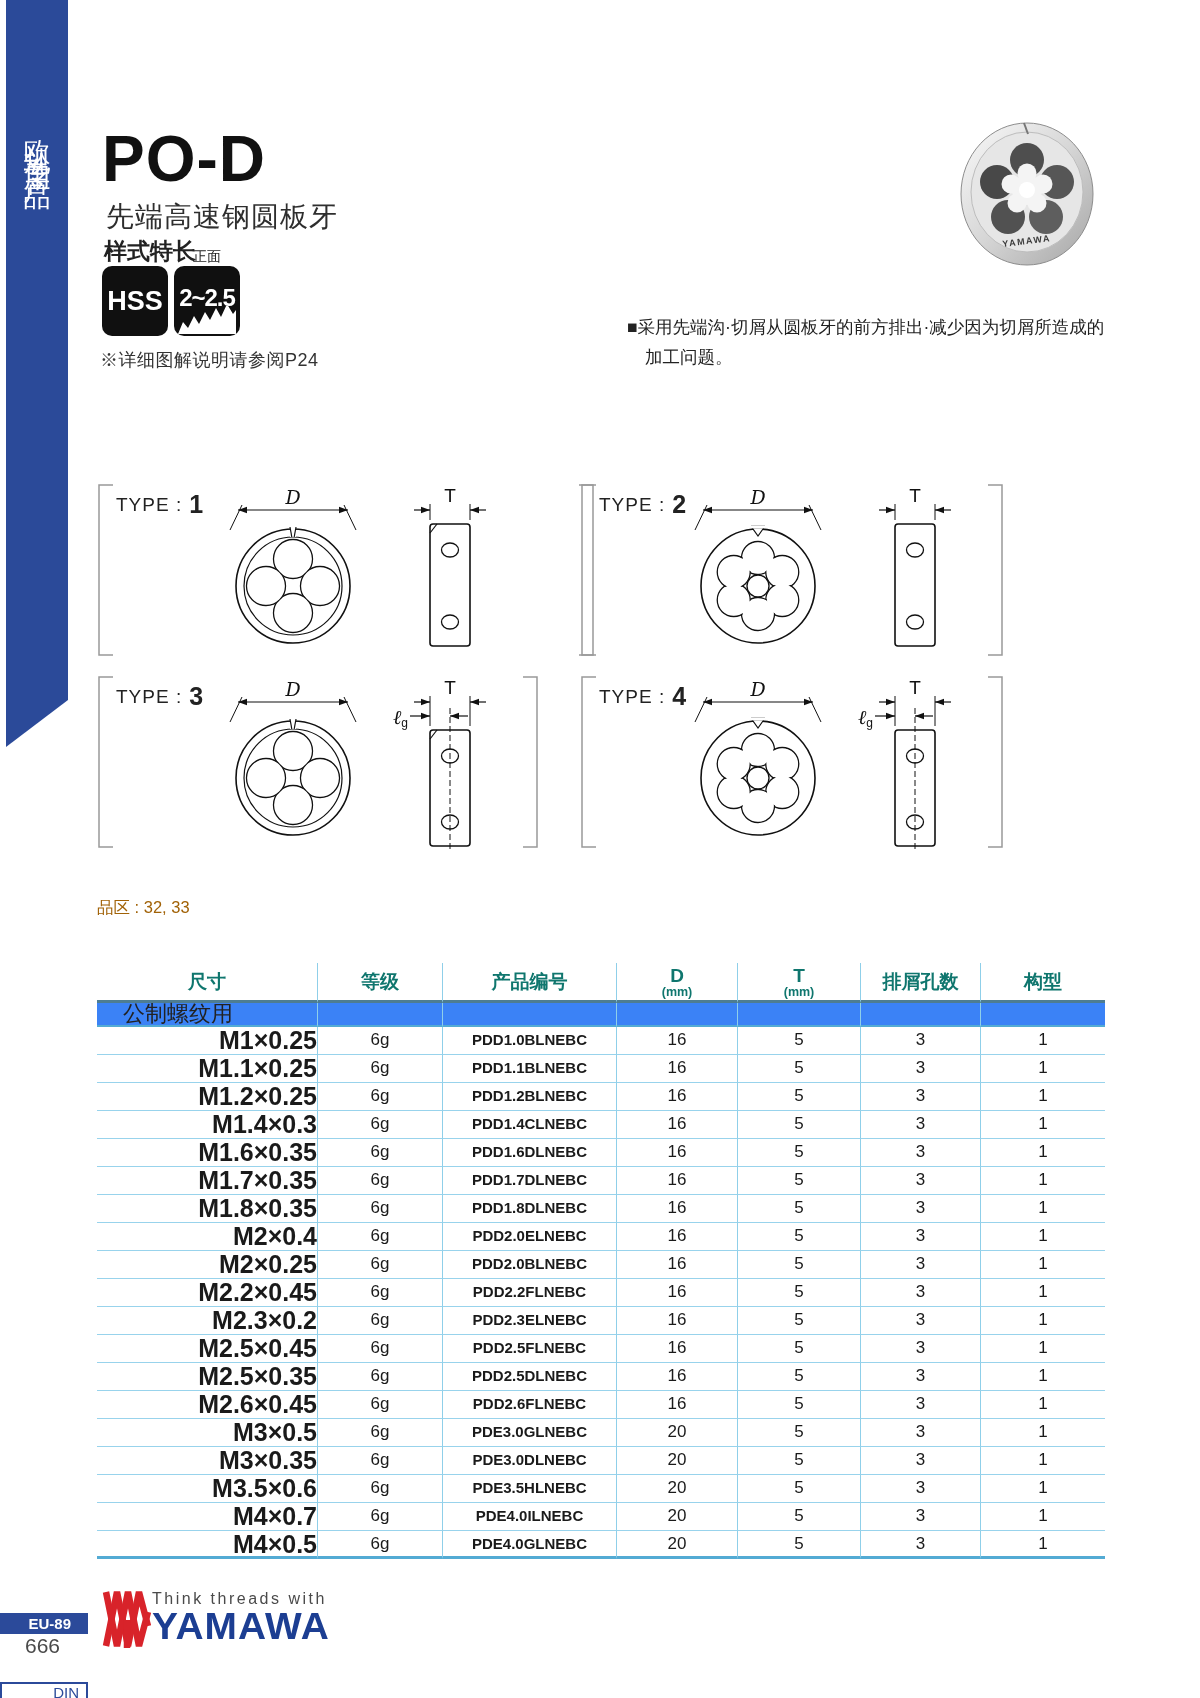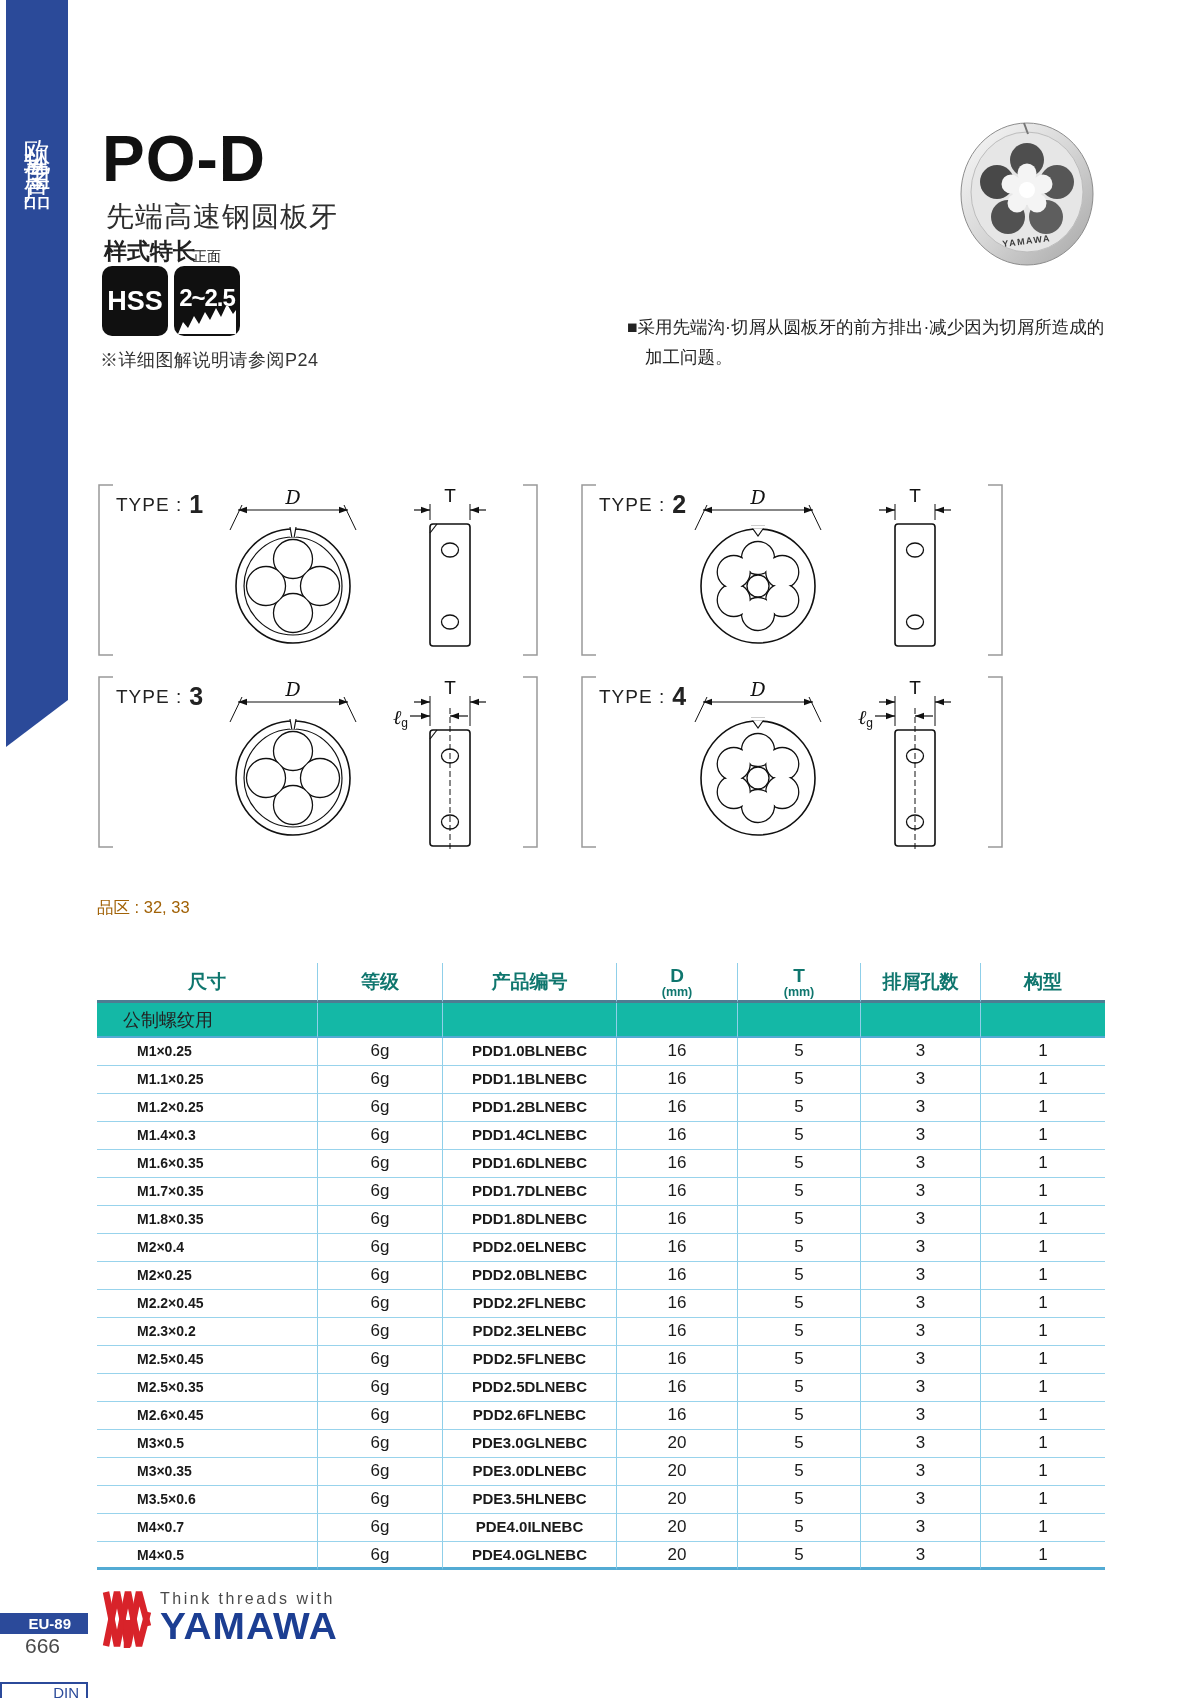--- a/index.html
+++ b/index.html
@@ -28,58 +28,58 @@
 
   
   .blurb{position:absolute;left:627px;top:312px;width:480px;font-size:17.5px;line-height:30px;
          color:#222;text-indent:-18px;padding-left:18px}
 
   
   .photo{position:absolute;left:958px;top:118px}
 
   
   .type-box{position:absolute;height:176px}
-  .tb1{left:98px;top:484px;width:440px}
+  .tb1{left:98px;top:484px;width:496px}
   .tb2{left:581px;top:484px;width:422px}
   .tb3{left:98px;top:676px;width:440px}
   .tb4{left:581px;top:676px;width:422px}
   .bracket{position:absolute;top:0}
   .bracket.left{left:0}
   .bracket.right{right:0}
   .type-label{position:absolute;left:18px;top:6px;font-size:19px;color:#222;letter-spacing:1px;white-space:nowrap}
   .type-num{font-size:25px;font-weight:bold;margin-left:7px;vertical-align:-2px}
   .die-diagram{position:absolute;top:2px}
   .tb1 .die-diagram{left:80px}.tb3 .die-diagram{left:80px}
   .tb2 .die-diagram{left:62px}.tb4 .die-diagram{left:62px}
 
   
   .zone-label{position:absolute;left:97px;top:897px;font-size:16.5px;color:#a16207}
   .spec-table{position:absolute;left:97px;top:963px;width:1008px;display:grid;
               grid-template-columns:220px 125px 174px 121px 123px 120px 125px}
   .th{height:40px;display:flex;flex-direction:column;align-items:center;justify-content:center;
       font-weight:bold;font-size:19px;border-bottom:3px solid #4e7d92;border-left:1.5px solid #8fcfe9;color:#0f766e}
   .h-sub{font-size:12.5px;font-weight:bold;margin-top:-2px}
   .c0{border-left:none !important}
-  .sub{height:35px;background:#14b8a6;border-bottom:2.5px solid #53abd4;border-left:1.5px solid #8fcfe9;
-       display:flex;align-items:center;font-size:18px;color:#222}
+  .sub{height:24px;background:#3b82f6;border-bottom:2.5px solid #53abd4;border-left:1.5px solid #8fcfe9;
+       display:flex;align-items:center;font-size:22px;color:#222}
   .sub.c0{padding-left:26px}
   .td{height:28px;line-height:26px;text-align:center;font-size:17px;color:#1a1a1a;
       border-bottom:1.5px solid #98d3ec;border-left:1.5px solid #8fcfe9}
-  .td.size{text-align:left;padding-left:40px;font-weight:bold;font-size:14px;letter-spacing:0}
+  .td.size{text-align:right;padding-left:40px;font-weight:bold;font-size:25px;letter-spacing:0}
   .td.code{font-weight:bold;font-size:15px}
   .td.last{border-bottom:3px solid #53abd4}
 
   
   .din-box{position:absolute;left:0;top:1682px;width:88px;height:30px;border:2px solid #2b4a9a;background:#fff;
            color:#2b4a9a;font-weight:normal;font-size:15px;text-align:right;line-height:18px;padding-right:7px}
   .eu-bar{position:absolute;left:0;top:1613px;width:88px;height:21px;background:#2b4a9a;color:#fff;
           font-weight:bold;font-size:15px;text-align:right;line-height:21px;padding-right:17px}
   .page-num{position:absolute;left:0;top:1634px;width:85px;text-align:center;font-size:21px;color:#4a4a4a}
   .logo{position:absolute;left:102px;top:1586px;display:flex}
-  .logo-text{margin-left:8px}
+  .logo-text{}
   .tagline{font-size:16px;color:#4a4a4a;letter-spacing:2.5px;margin-top:4px}
   .brand{font-size:36px;font-weight:bold;color:#1c3e92;letter-spacing:1px;margin-top:-2px;transform:scaleX(1.08);transform-origin:left}
 </style>
 </head>
 <body>
 
 <div class="page">
 
   <div class="sidebar">
     <div class="sidebar-label">欧规专用产品</div>

